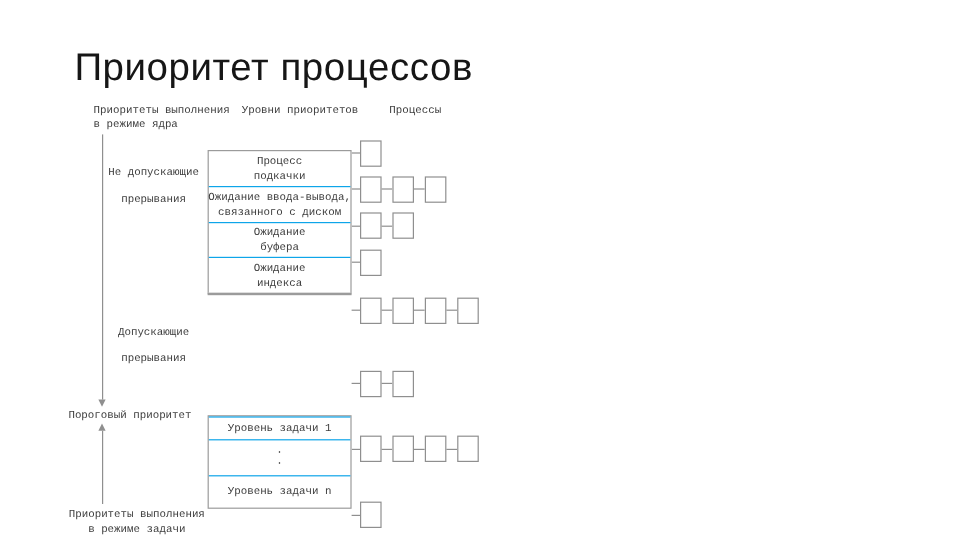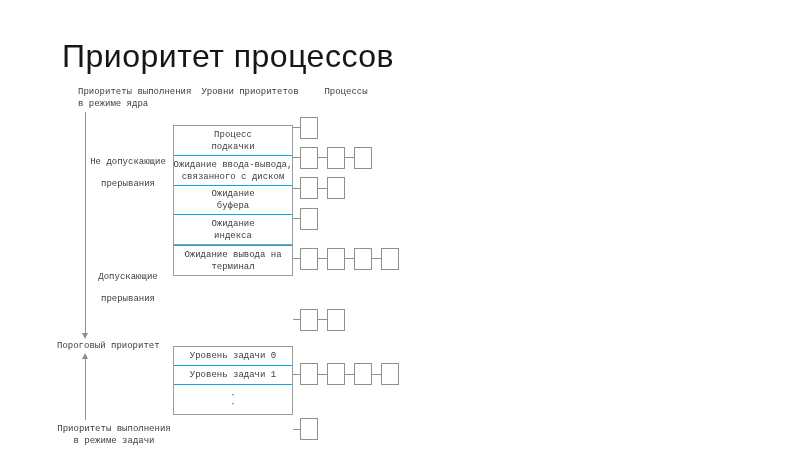--- a/index.html
+++ b/index.html
@@ -6,21 +6,21 @@
   .slide{position:relative;width:724px;height:450px;background:#ffffff;overflow:hidden;
          font-family:"Liberation Mono", monospace;color:#3d3d3d;}
   .title{position:absolute;left:62px;top:38px;font-family:"Liberation Sans", sans-serif;
          font-size:32px;letter-spacing:0.5px;color:#161616;white-space:nowrap;}
   .mono{font-size:9px;line-height:12px;white-space:nowrap;}
   .hdr{position:absolute;top:86px;}
   .hdr-kernel{left:78px;text-align:left;}
   .hdr-levels{left:196px;width:108px;text-align:center;}
   .hdr-proc{left:320px;width:52px;text-align:center;}
   .side-label{position:absolute;font-size:9px;line-height:22px;text-align:center;white-space:nowrap;}
-  .lbl-nonint{left:90px;top:133px;width:76px;margin-top:18px;}
+  .lbl-nonint{left:90px;top:133px;width:76px;}
   .lbl-int{left:90px;top:266px;width:76px;}
   .lbl-threshold{left:57px;top:341px;font-size:9px;line-height:11px;white-space:nowrap;position:absolute;}
   .lbl-taskmode{left:57px;top:423px;width:114px;font-size:9px;line-height:12px;text-align:center;position:absolute;}
   .vline{position:absolute;width:1px;background:#8f8f8f;left:85px;}
   .vline-a{top:112px;height:221px;}
   .vline-b{top:359px;height:61px;}
   .arrow{position:absolute;width:0;height:0;left:82px;}
   .arrow-down{top:333px;border-left:3.5px solid transparent;border-right:3.5px solid transparent;border-top:6px solid #8f8f8f;}
   .arrow-up{top:353px;border-left:3.5px solid transparent;border-right:3.5px solid transparent;border-bottom:6px solid #8f8f8f;}
   .level-group{position:absolute;border:1px solid #9b9b9b;background:#fff;box-sizing:border-box;}
@@ -117,46 +117,42 @@
         <div class="hline" style="width: 9px;"></div>
         <div class="pbox"></div>
       </div>
       <div class="chain" style="top: 319.5px; left: 293px;">
         <div class="hline" style="width: 7px;"></div>
         <div class="pbox"></div>
         <div class="hline" style="width: 9px;"></div>
         <div class="pbox"></div>
       </div>
       <div class="level-group" style="top: 244px; left: 173px; width: 120px;">
-        <div class="level-row sep" style="height: 30px;">
-          <div class="line">Ожидание вывода на</div>
-          <div class="line">терминал</div>
-        </div>
       </div>
       <div class="chain" style="top: 374px; left: 293px;">
         <div class="hline" style="width: 7px;"></div>
         <div class="pbox"></div>
         <div class="hline" style="width: 9px;"></div>
         <div class="pbox"></div>
         <div class="hline" style="width: 9px;"></div>
         <div class="pbox"></div>
         <div class="hline" style="width: 9px;"></div>
         <div class="pbox"></div>
       </div>
       <div class="chain" style="top: 429px; left: 293px;">
         <div class="hline" style="width: 7px;"></div>
         <div class="pbox"></div>
       </div>
       <div class="level-group" style="top: 346px; left: 173px; width: 120px;">
-        <div class="level-row" style="height: 18px;">
-          <div class="line">Уровень задачи 0</div>
-        </div>
         <div class="level-row sep" style="height: 19px; align-items: center;">
           <div class="line">Уровень задачи 1</div>
         </div>
         <div class="level-row sep dots" style="height: 30px;">
           <div class="line">·</div>
           <div class="line">·</div>
         </div>
+        <div class="level-row sep" style="height: 27px;">
+          <div class="line">Уровень задачи n</div>
+        </div>
       </div>
     </div>
 
 </div>
 
 </body></html>

